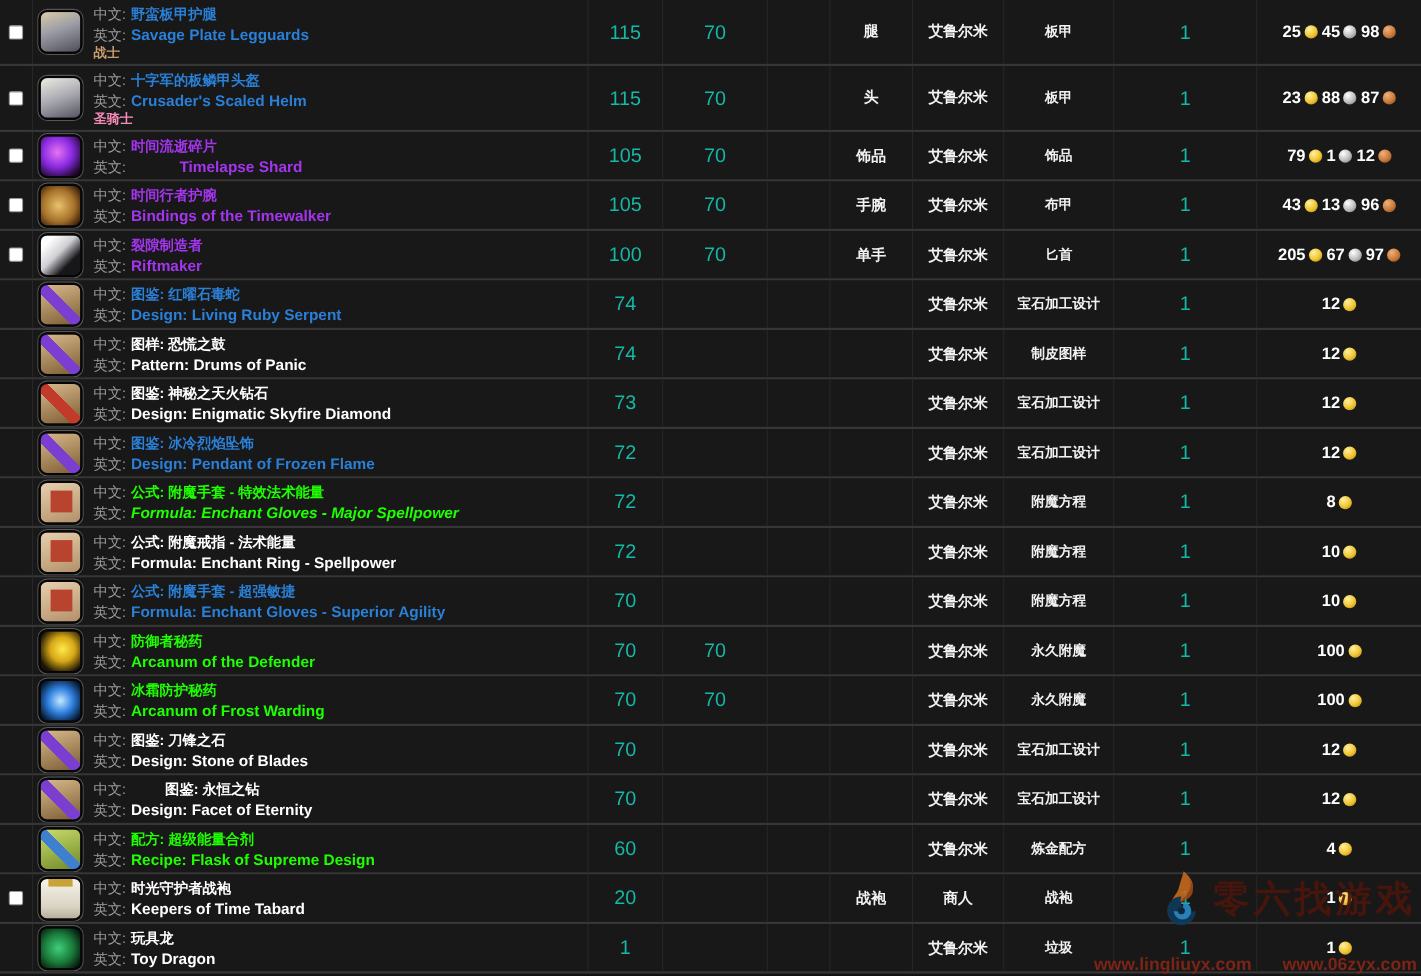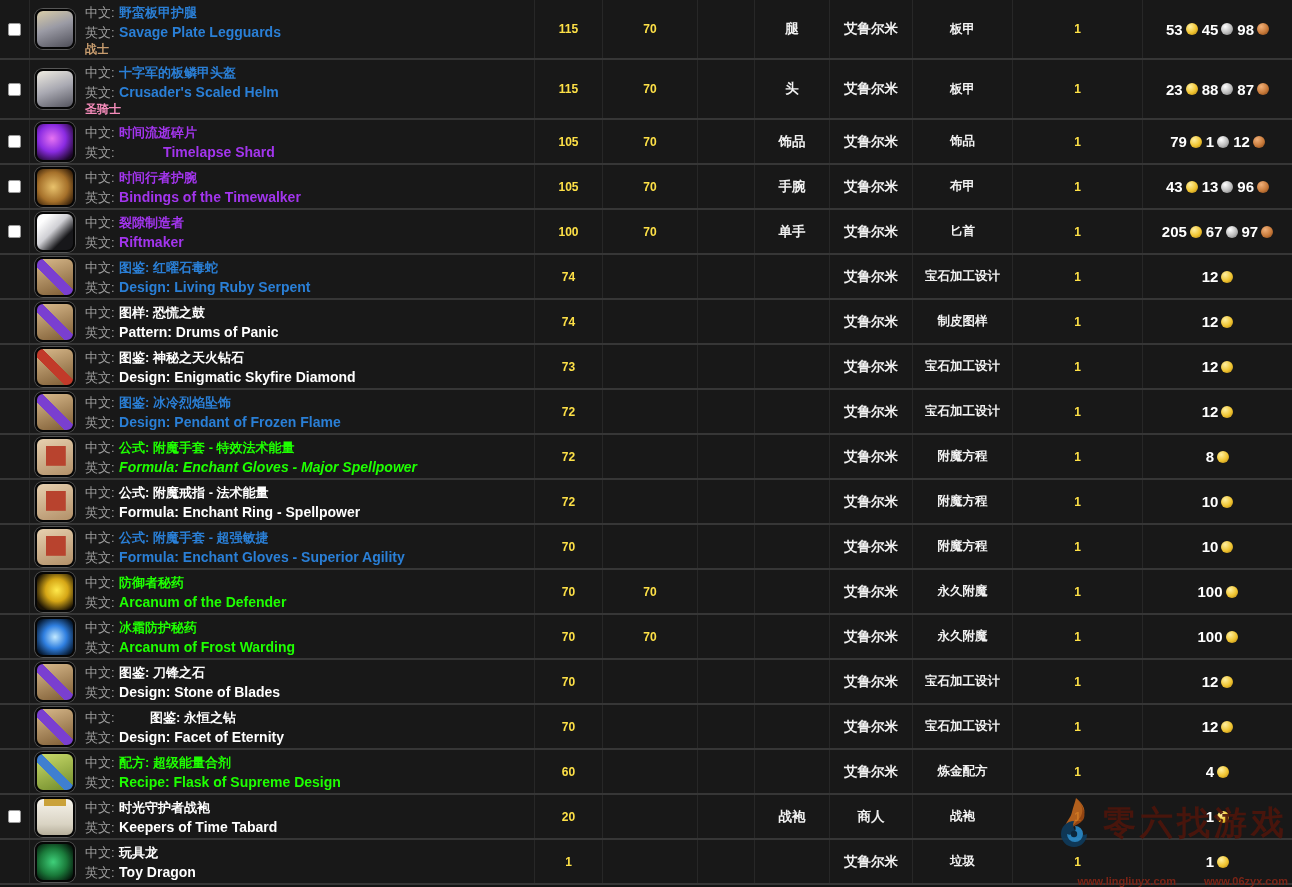--- a/index.html
+++ b/index.html
@@ -12,21 +12,21 @@
   .c-name{width:505px;flex:none;justify-content:flex-start;padding-left:5px;}
   .c-ilvl{width:68px;flex:none;}
   .c-req{width:95px;flex:none;}
   .c-extra{width:57px;flex:none;}
   .c-slot{width:75px;flex:none;}
   .c-src{width:83px;flex:none;}
   .c-type{width:100px;flex:none;}
   .c-qty{width:130px;flex:none;}
   .c-price{width:149px;flex:none;border-right:none;}
 
-  .c-ilvl,.c-req,.c-qty{font-weight:bold;font-size:12px;color:#fde047;}
+  .c-ilvl,.c-req,.c-qty{font-weight:normal;font-size:18px;color:#14b8a6;}
   .c-slot,.c-src{font-weight:bold;font-size:13.5px;color:#f2f2f2;}
   .c-type{font-weight:bold;font-size:12.5px;color:#f2f2f2;}
 
   .cb{appearance:none;-webkit-appearance:none;width:13px;height:13px;background:#ffffff;border:1px solid #9a9a9a;border-radius:2px;margin:0;cursor:pointer;}
 
   .item-icon{width:36px;height:36px;flex:none;border:2px solid #060606;border-radius:8px;box-shadow:0 0 0 1px #565656;background:#222;}
   .ic-plate-legs{background:linear-gradient(160deg,#d9cda8 0%,#9b9ba5 45%,#4e4e58 100%);}
   .ic-scaled-helm{background:linear-gradient(160deg,#efece2 0%,#a9a9b2 50%,#54545e 100%);}
   .ic-shard{background:radial-gradient(circle at 42% 40%,#e673f2 0%,#8a2be2 45%,#1c0728 85%);}
   .ic-bindings{background:radial-gradient(circle at 45% 50%,#e9c26c 0%,#a5702a 55%,#251305 95%);}
@@ -50,21 +50,21 @@
   .price-seg{display:flex;align-items:center;margin:0 2px;}
   .amt{font-weight:bold;font-size:15px;color:#ffffff;margin-right:3px;}
   .coin{width:12px;height:12px;border-radius:50%;display:inline-block;flex:none;}
   .coin-gold{background:radial-gradient(circle at 35% 30%,#fff0a0,#f0c430 55%,#a87b12);}
   .coin-silver{background:radial-gradient(circle at 35% 30%,#ffffff,#bdbdbd 55%,#6f6f6f);}
   .coin-copper{background:radial-gradient(circle at 35% 30%,#f0b07a,#c87a3a 55%,#7a3f14);}
 
   .watermark{position:absolute;right:4px;bottom:0;display:flex;flex-direction:column;align-items:flex-end;pointer-events:none;z-index:5;gap:25px;}
   .wm-top{display:flex;align-items:center;gap:6px;}
   .wm-name{font-size:33px;font-weight:bold;color:#4d150c;letter-spacing:4px;opacity:.92;}
-  .wm-urls{display:flex;gap:28px;font-size:11px;font-weight:bold;color:#7c2416;margin-top:1px;}
+  .wm-urls{display:flex;gap:28px;font-size:16px;font-weight:bold;color:#7c2416;margin-top:1px;}
   .wm-logo{opacity:.88;}
 </style>
 </head>
 <body>
 
 <div id="app">
   <div id="rows">
       <div class="row tall">
     <div class="cell c-check">
           <input type="checkbox" class="cb" style="">
@@ -79,21 +79,21 @@
     </div>
     <div class="cell c-ilvl">115</div>
     <div class="cell c-req">70</div>
     <div class="cell c-extra"></div>
     <div class="cell c-slot">腿</div>
     <div class="cell c-src">艾鲁尔米</div>
     <div class="cell c-type">板甲</div>
     <div class="cell c-qty">1</div>
     <div class="cell c-price">
           <span class="price-seg">
-            <span class="amt">53</span>
+            <span class="amt">25</span>
             <span class="coin coin-gold"></span>
           </span>
           <span class="price-seg">
             <span class="amt">45</span>
             <span class="coin coin-silver"></span>
           </span>
           <span class="price-seg">
             <span class="amt">98</span>
             <span class="coin coin-copper"></span>
           </span>

